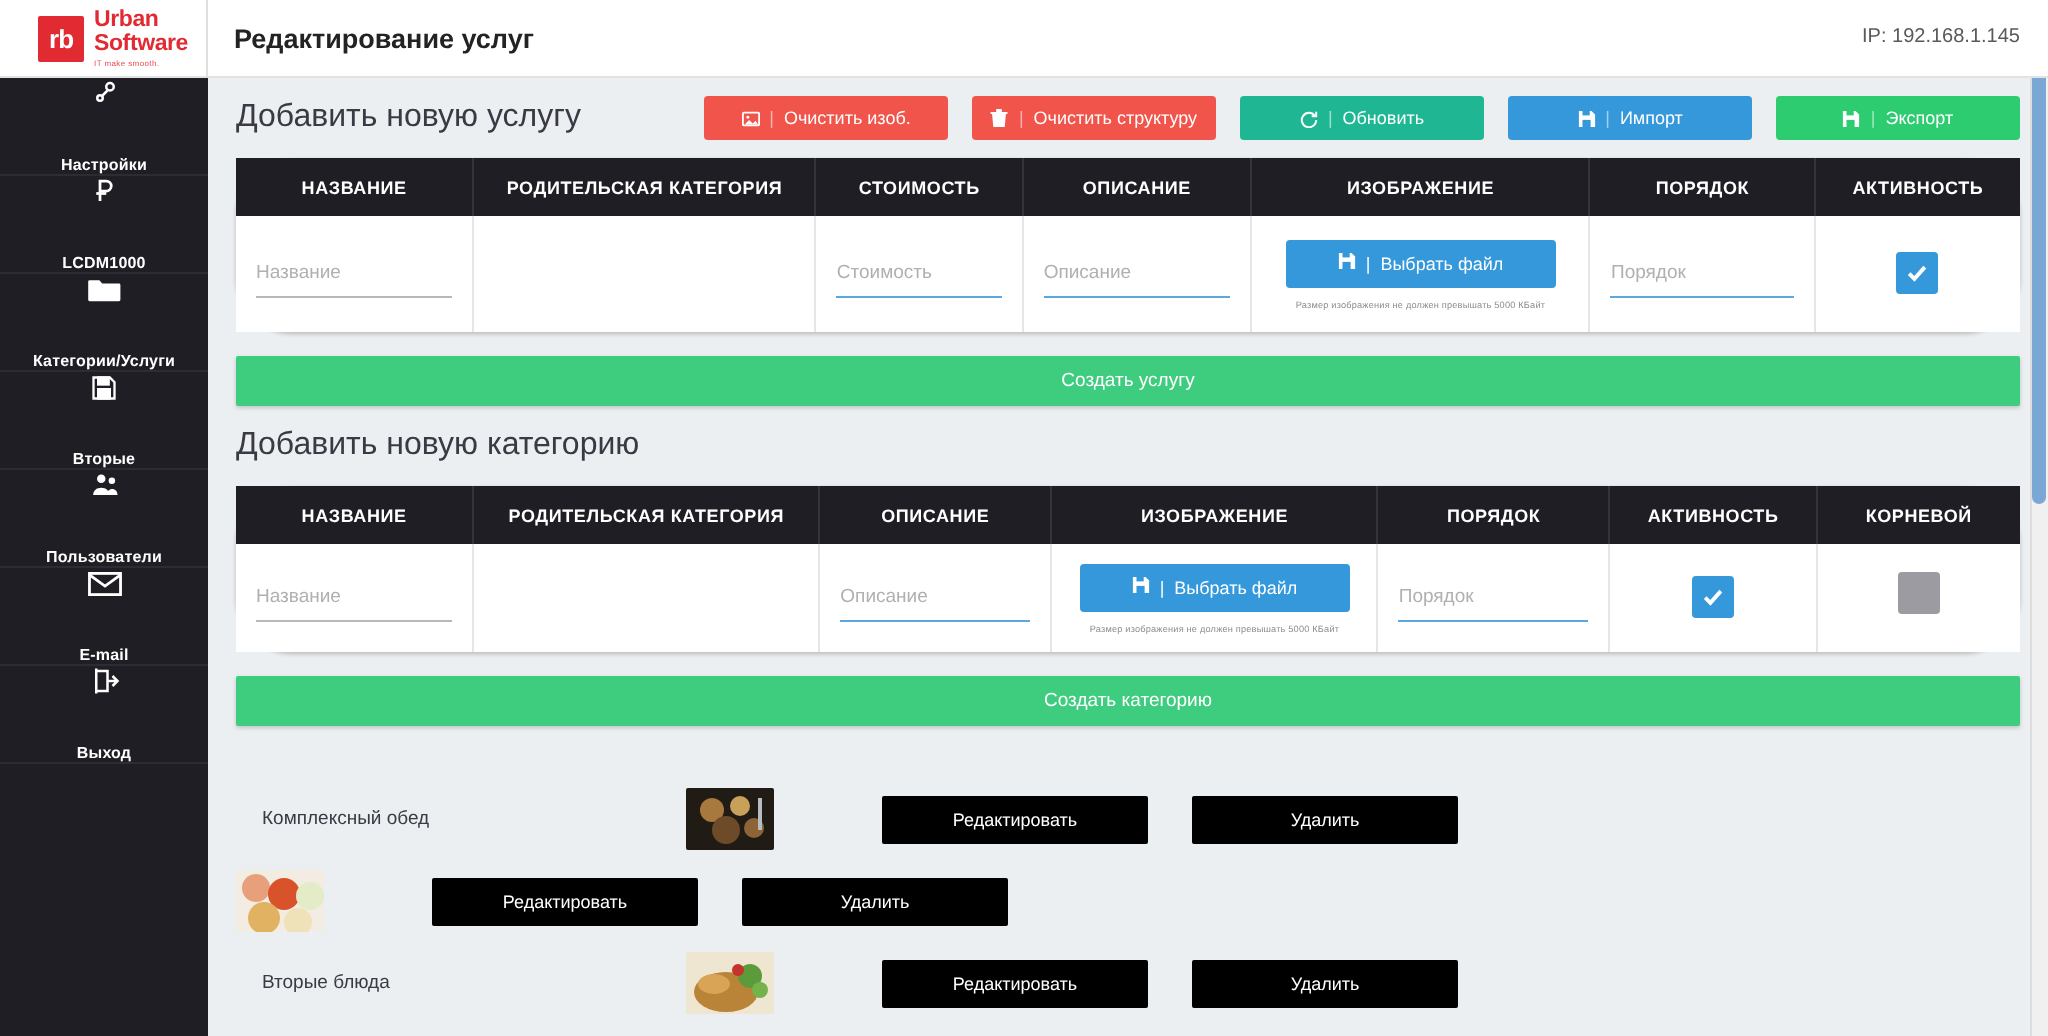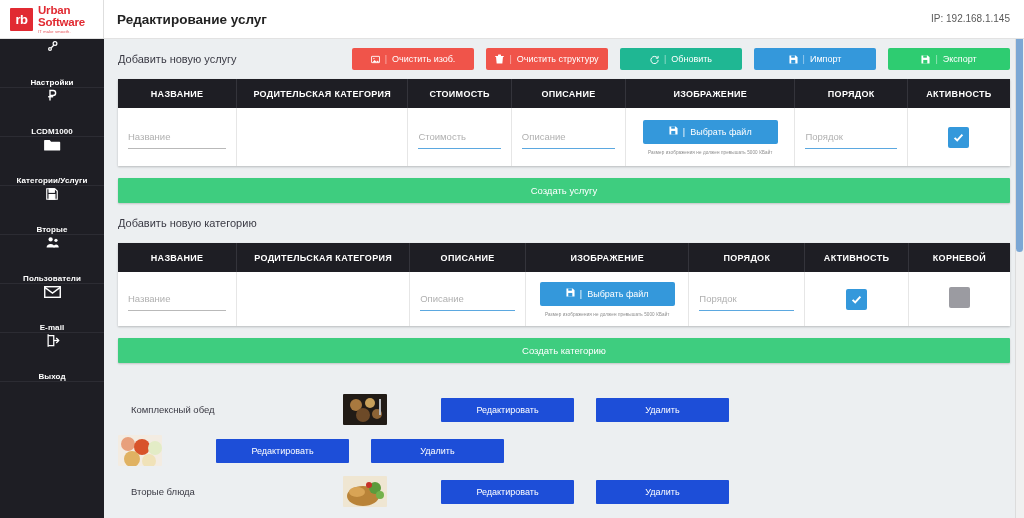--- a/index.html
+++ b/index.html
@@ -15,21 +15,21 @@
   .topbar {
     position: absolute; top: 0; left: 0;
     width: 1024px; height: 39px;
     background: #ffffff;
     display: flex; align-items: center;
     border-bottom: 1px solid #e2e2e2;
     z-index: 5;
   }
   .logo-wrap {
     width: 104px; height: 39px;
-    display: flex; align-items: center; justify-content: flex-start;
+    display: flex; align-items: center; justify-content: center;
     padding-left: 10px;
     border-right: 1px solid #dedede;
   }
   .logo-mark {
     width: 23px; height: 23px;
     background: #e12a32;
     color: #fff;
     font-weight: bold; font-size: 13px;
     display: flex; align-items: center; justify-content: center;
     border-radius: 1px;
@@ -83,41 +83,42 @@
     position: absolute; top: 39px; left: 104px;
     width: 920px; height: 479px;
     background: #eceff1;
     overflow: hidden;
     padding: 0 14px;
   }
   .sec-head {
     height: 40px; display: flex; align-items: center;
     justify-content: space-between;
   }
-  .sec-title { font-size: 11px; color: #3a3a44; text-align: center; }
+  .sec-title { font-size: 16px; color: #3a3a44; text-align: center; }
   .btn-row { display: flex; gap: 12px; }
   .pill {
     height: 22px; min-width: 122px; padding: 0 8px;
     border: none; border-radius: 2px;
     color: #fff; font-size: 9px;
     display: flex; align-items: center; justify-content: center;
     gap: 5px; cursor: pointer;
     font-family: "Liberation Sans", sans-serif;
   }
   .pill .sep { opacity: .55; font-size: 9px; }
   .pill svg { display: block; }
   .pill.red { background: #f0544a; }
   .pill.teal { background: #1fb793; }
   .pill.blue { background: #3498db; }
   .pill.green { background: #2ecc71; }
 
   
   .card {
     background: #0f766e;
     box-shadow: 0 1px 2px rgba(0,0,0,.22);
+    border-radius: 28px;
   }
   table.grid { width: 100%; border-collapse: collapse; table-layout: fixed; }
   table.grid thead th {
     background: #1e1e24; color: #fff;
     font-size: 9px; font-weight: bold; letter-spacing: .3px;
     height: 29px; text-align: center;
     border-right: 1px solid #34343b;
   }
   table.grid thead th:last-child { border-right: none; }
   table.grid tbody td {
@@ -182,21 +183,21 @@
     width: 225px; font-size: 9.5px; color: #3a3a44;
     padding-left: 13px;
   }
   .thumb {
     width: 44px; height: 31px; border-radius: 1px;
     overflow: hidden; flex: 0 0 auto;
     display: block;
   }
   .act-btn {
     width: 133px; height: 24px; margin-left: 22px;
-    background: #1d4ed8; border: none; color: #fff;
+    background: #000000; border: none; color: #fff;
     font-size: 9px; border-radius: 1px; cursor: pointer;
     font-family: "Liberation Sans", sans-serif;
   }
   .act-btn.first { margin-left: 54px; }
 
   
   .scroll-track {
     position: absolute; right: 0; top: 0;
     width: 9px; height: 518px; background: #f0f0f0;
     border-left: 1px solid #dcdcdc;

